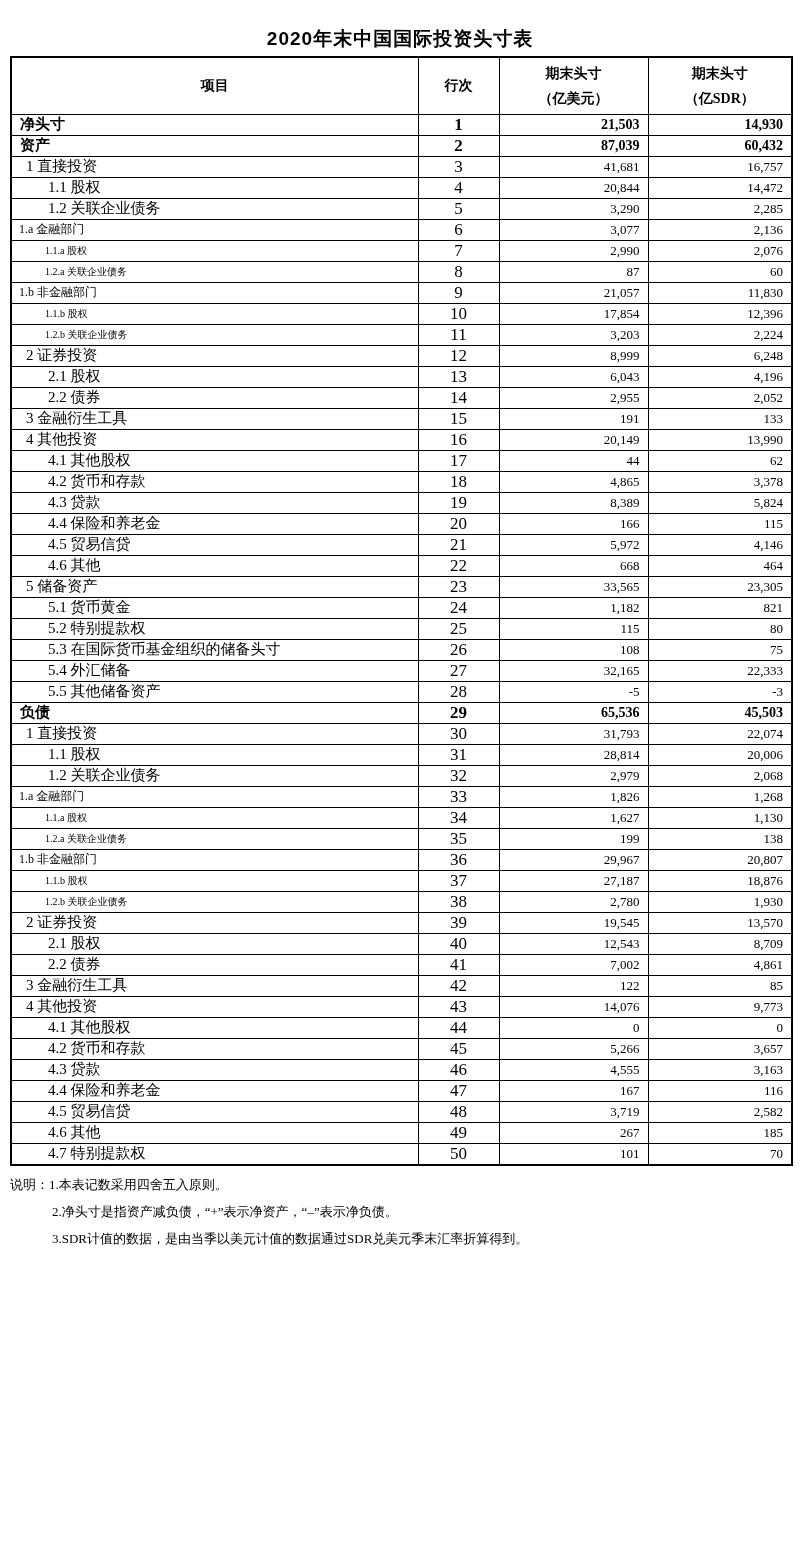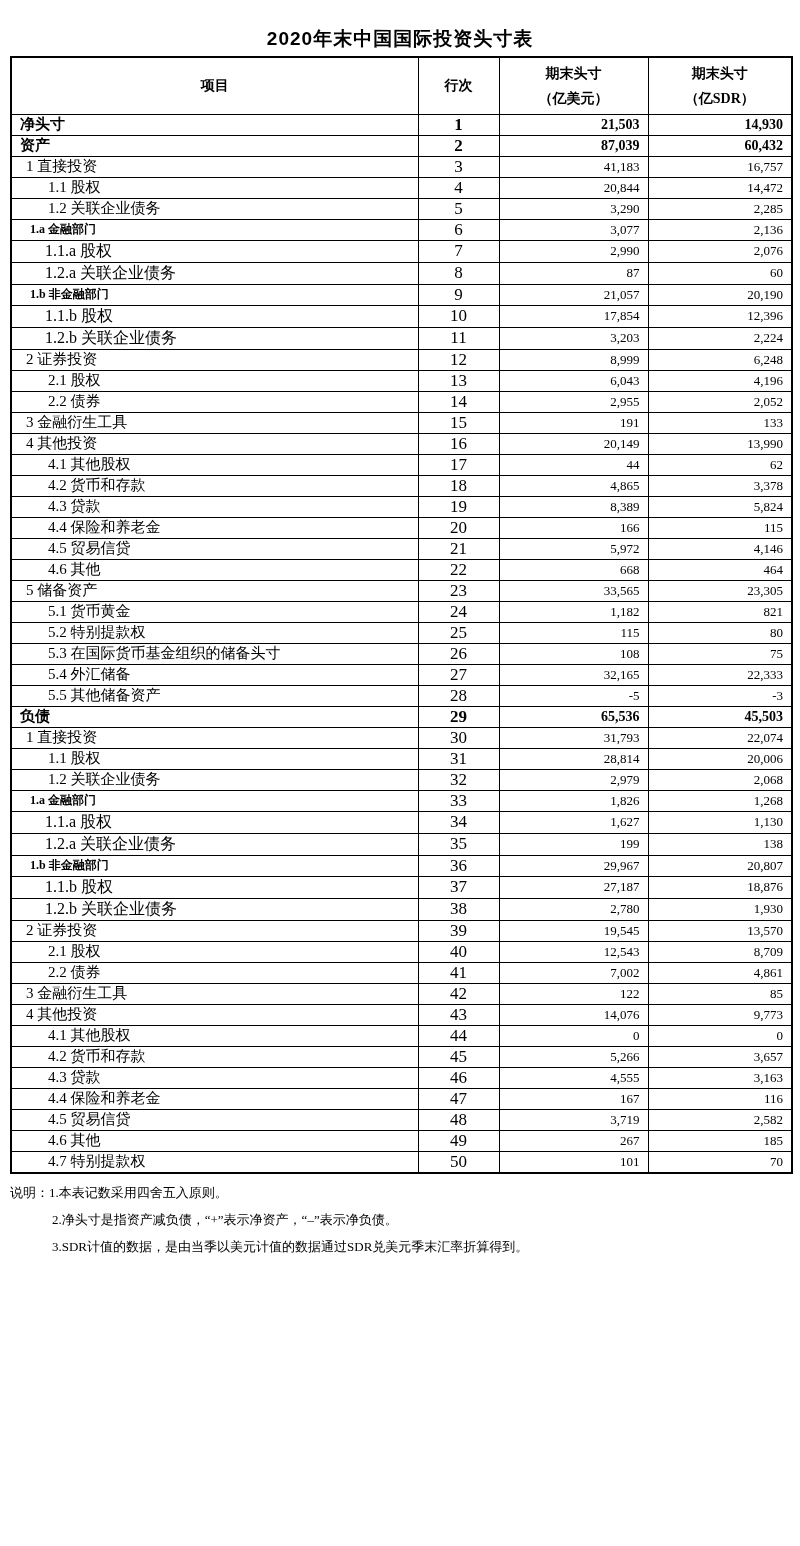--- a/index.html
+++ b/index.html
@@ -56,22 +56,22 @@
     text-align: right;
     font-size: 13px;
     padding-right: 8px;
     font-family: "Liberation Serif", "DejaVu Serif", serif;
   }
 
   tr.row-bold td { font-weight: bold; }
   tr.row-bold .c-usd, tr.row-bold .c-sdr { font-size: 14px; }
   tr.row-l1 .c-item { padding-left: 14px; }
   tr.row-l2 .c-item { padding-left: 36px; }
-  tr.row-s1 .c-item { padding-left: 18px; font-size: 12px; font-weight: bold; }
-  tr.row-s2 .c-item { padding-left: 33px; font-size: 16px; }
+  tr.row-s1 .c-item { padding-left: 7px; font-size: 12px; }
+  tr.row-s2 .c-item { padding-left: 33px; font-size: 10px; }
 
   .notes {
     margin-left: 10px;
     margin-top: 5px;
     font-size: 13px;
     width: 790px;
   }
   .note-line { line-height: 27px; padding-left: 42px; white-space: nowrap; }
   .note-line.first { padding-left: 0; }
 </style>
@@ -112,21 +112,21 @@
         </tr>
         <tr class="row-bold">
           <td class="c-item">资产</td>
           <td class="c-line">2</td>
           <td class="c-usd">87,039</td>
           <td class="c-sdr">60,432</td>
         </tr>
         <tr class="row-l1">
           <td class="c-item">1 直接投资</td>
           <td class="c-line">3</td>
-          <td class="c-usd">41,183</td>
+          <td class="c-usd">41,681</td>
           <td class="c-sdr">16,757</td>
         </tr>
         <tr class="row-l2">
           <td class="c-item">1.1 股权</td>
           <td class="c-line">4</td>
           <td class="c-usd">20,844</td>
           <td class="c-sdr">14,472</td>
         </tr>
         <tr class="row-l2">
           <td class="c-item">1.2 关联企业债务</td>
@@ -149,21 +149,21 @@
         <tr class="row-s2">
           <td class="c-item">1.2.a 关联企业债务</td>
           <td class="c-line">8</td>
           <td class="c-usd">87</td>
           <td class="c-sdr">60</td>
         </tr>
         <tr class="row-s1">
           <td class="c-item">1.b 非金融部门</td>
           <td class="c-line">9</td>
           <td class="c-usd">21,057</td>
-          <td class="c-sdr">20,190</td>
+          <td class="c-sdr">11,830</td>
         </tr>
         <tr class="row-s2">
           <td class="c-item">1.1.b 股权</td>
           <td class="c-line">10</td>
           <td class="c-usd">17,854</td>
           <td class="c-sdr">12,396</td>
         </tr>
         <tr class="row-s2">
           <td class="c-item">1.2.b 关联企业债务</td>
           <td class="c-line">11</td>

